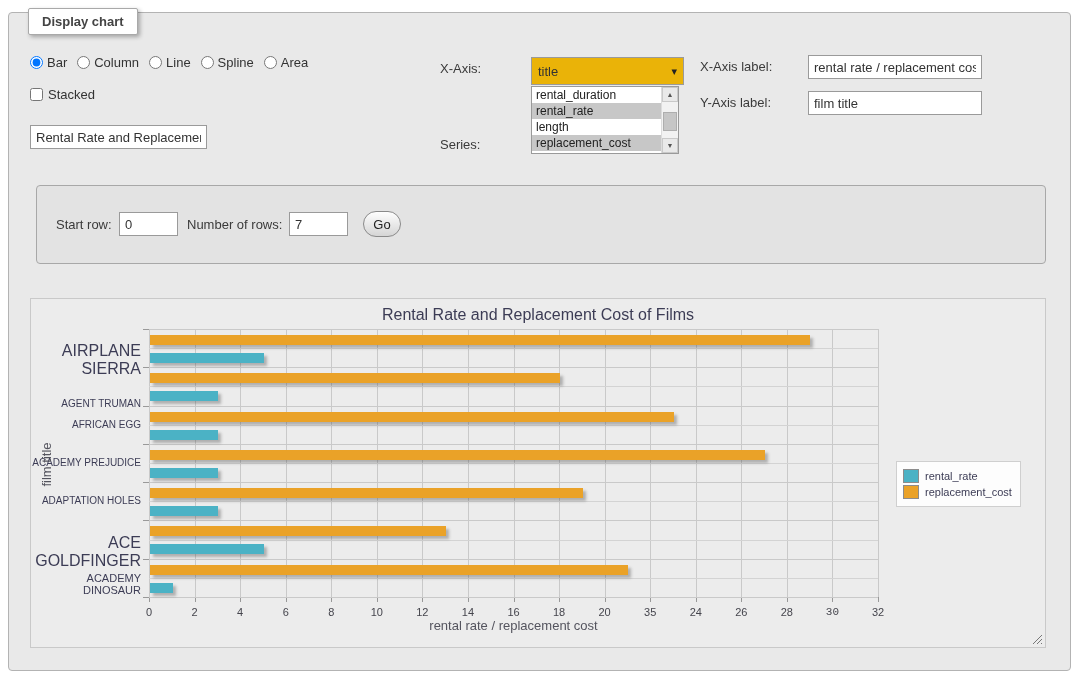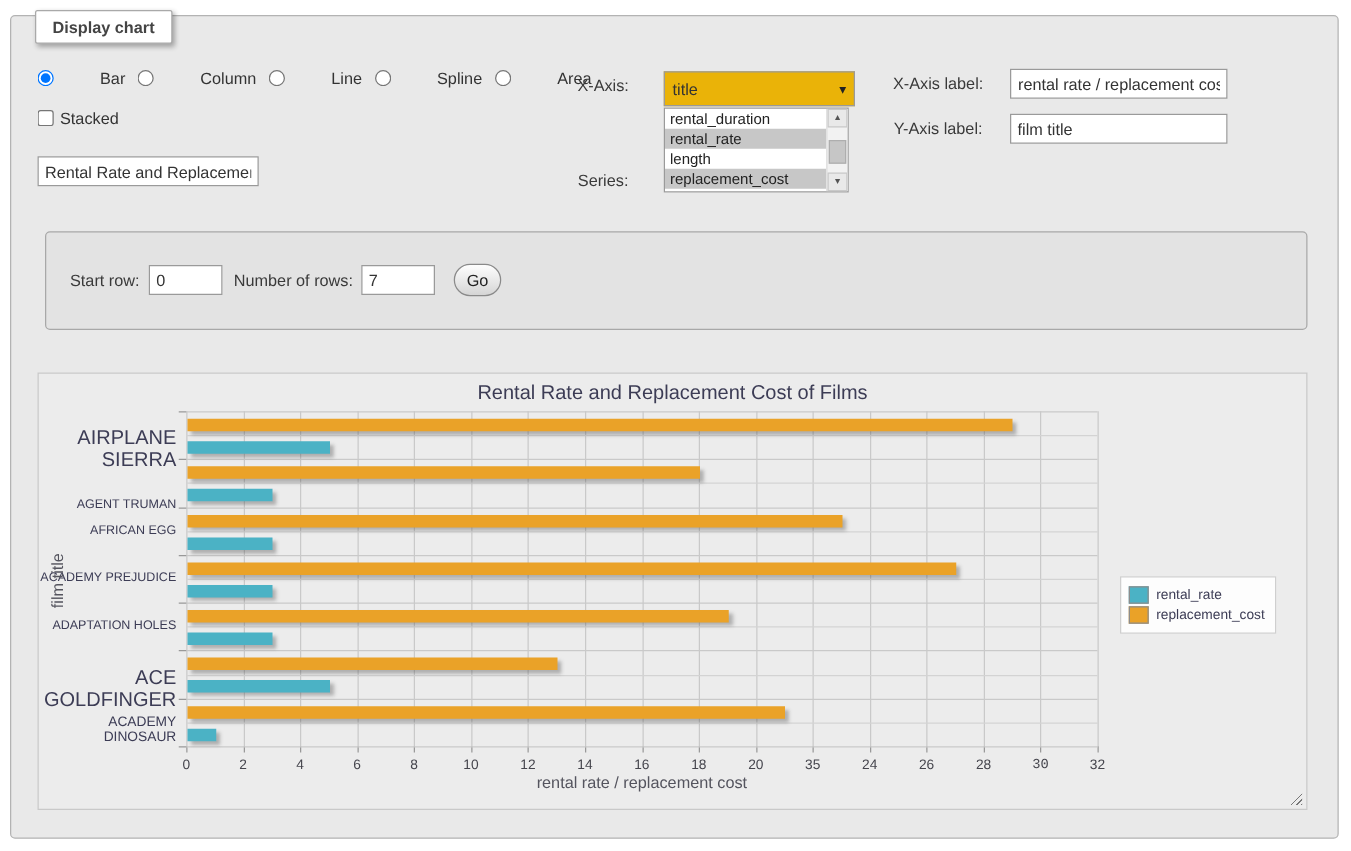--- a/index.html
+++ b/index.html
@@ -10,30 +10,30 @@
   .panel{
     position:absolute;left:8px;top:12px;width:1063px;height:659px;
     background:#e9e9e9;border:1px solid #b3b3b3;border-radius:4px;box-sizing:border-box;
   }
   .legend-box{
     position:absolute;left:28px;top:8px;padding:5px 13px;background:#ffffff;
     border:1px solid #a9a9a9;border-radius:2px;font-size:13px;font-weight:bold;color:#444;
     box-shadow:2px 2px 4px rgba(0,0,0,0.3);
   }
   .radio-row{position:absolute;left:30px;top:55px;font-size:13px;color:#333;white-space:nowrap;}
-  .radio-row label{margin-right:10px;display:inline-flex;align-items:center;gap:33px;}
+  .radio-row label{margin-right:10px;display:inline-flex;align-items:center;}
   .radio-row input{margin:0 4px 0 0;}
   .check-row{position:absolute;left:30px;top:87px;font-size:13px;color:#333;display:inline-flex;align-items:center;}
   .check-row input{margin:0 5px 0 0;}
   .txt{
     position:absolute;box-sizing:border-box;height:24px;background:#fff;
     border:1px solid #9a9a9a;font-family:"Liberation Sans",sans-serif;
     font-size:13px;color:#333;padding:0 5px;
   }
-  .lbl{position:absolute;font-size:13px;color:#3a3a3a;text-align:center;}
+  .lbl{position:absolute;font-size:13px;color:#3a3a3a;text-align:left;}
   .select{
     position:absolute;box-sizing:border-box;height:28px;background:#eab308;
     border:1px solid #9a9a9a;font-size:13px;color:#333;
     display:flex;align-items:center;padding:0 6px;justify-content:space-between;
   }
   .select .arrow{font-size:11px;color:#222;}
   .listbox{
     position:absolute;box-sizing:border-box;background:#fff;border:1px solid #9a9a9a;
     display:flex;overflow:hidden;
   }

